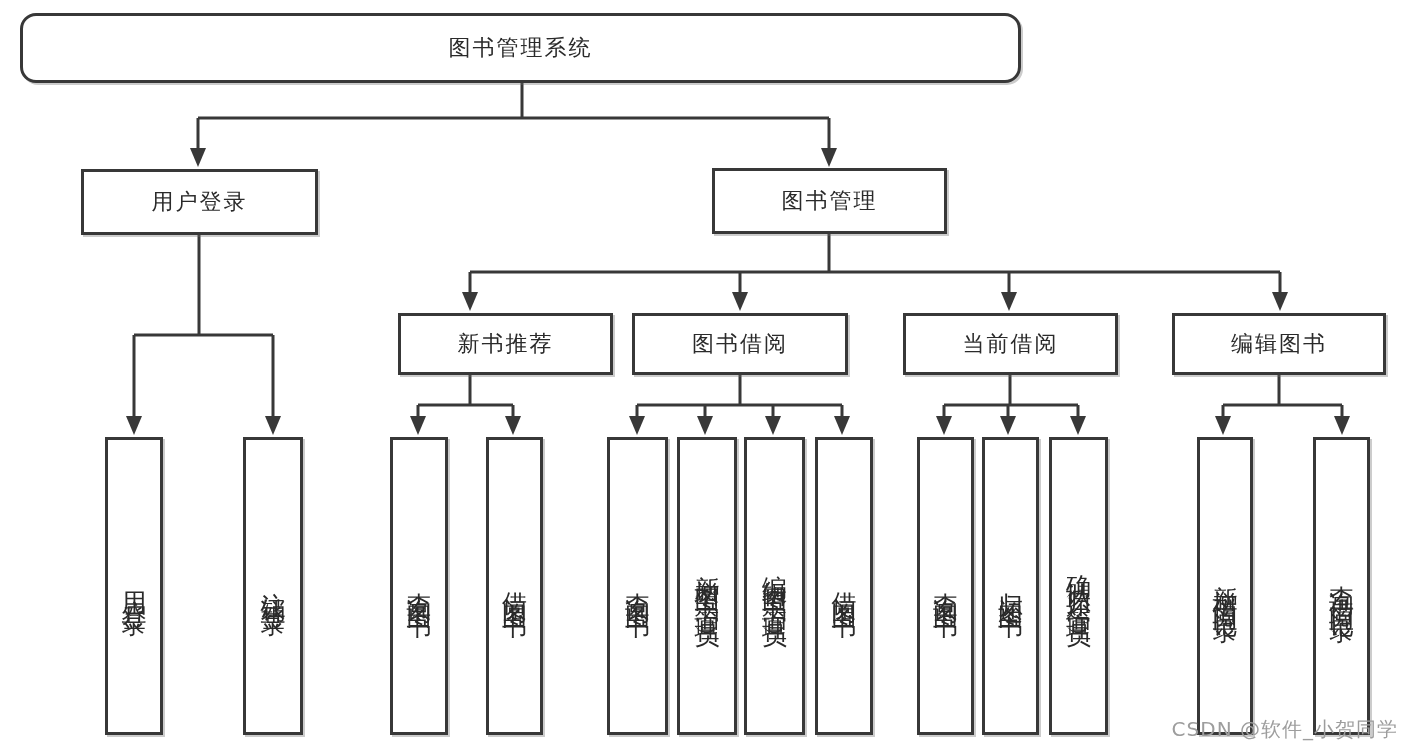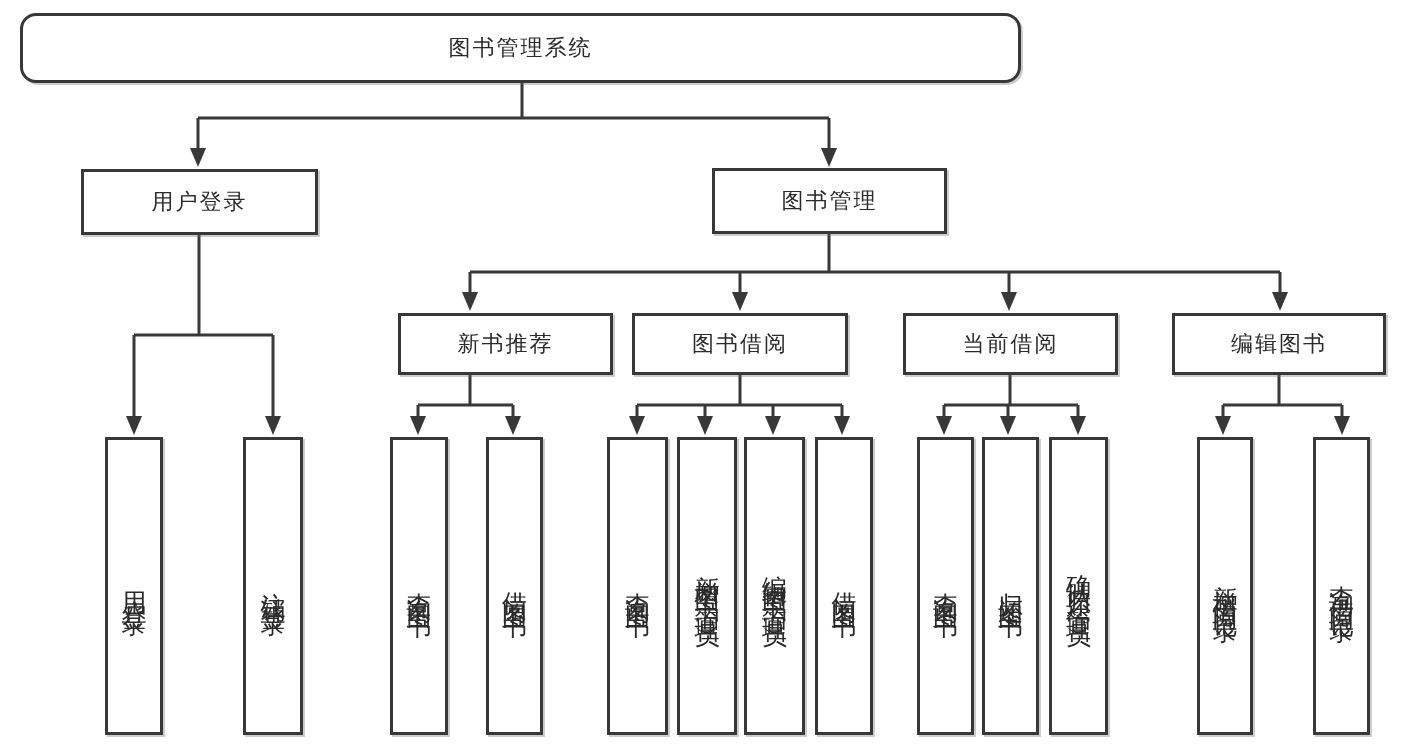--- a/index.html
+++ b/index.html
@@ -87,13 +87,14 @@
   <div class="box vbox" style="left:744px;top:437px;width:61px;height:298px;">编辑图书（管理员）</div>
   <div class="box vbox" style="left:815px;top:437px;width:58px;height:298px;">借阅图书</div>
 
   <div class="box vbox" style="left:917px;top:437px;width:57px;height:298px;">查询图书</div>
   <div class="box vbox" style="left:982px;top:437px;width:57px;height:298px;">归还图书</div>
   <div class="box vbox" style="left:1049px;top:437px;width:59px;height:298px;">确认归还（管理员）</div>
 
   <div class="box vbox" style="left:1197px;top:437px;width:56px;height:298px;">新增借阅记录</div>
   <div class="box vbox" style="left:1313px;top:437px;width:57px;height:298px;">查询借阅记录</div>
 
+  <div class="watermark">CSDN @软件_小贺同学</div>
 </div>
 
 </body></html>

